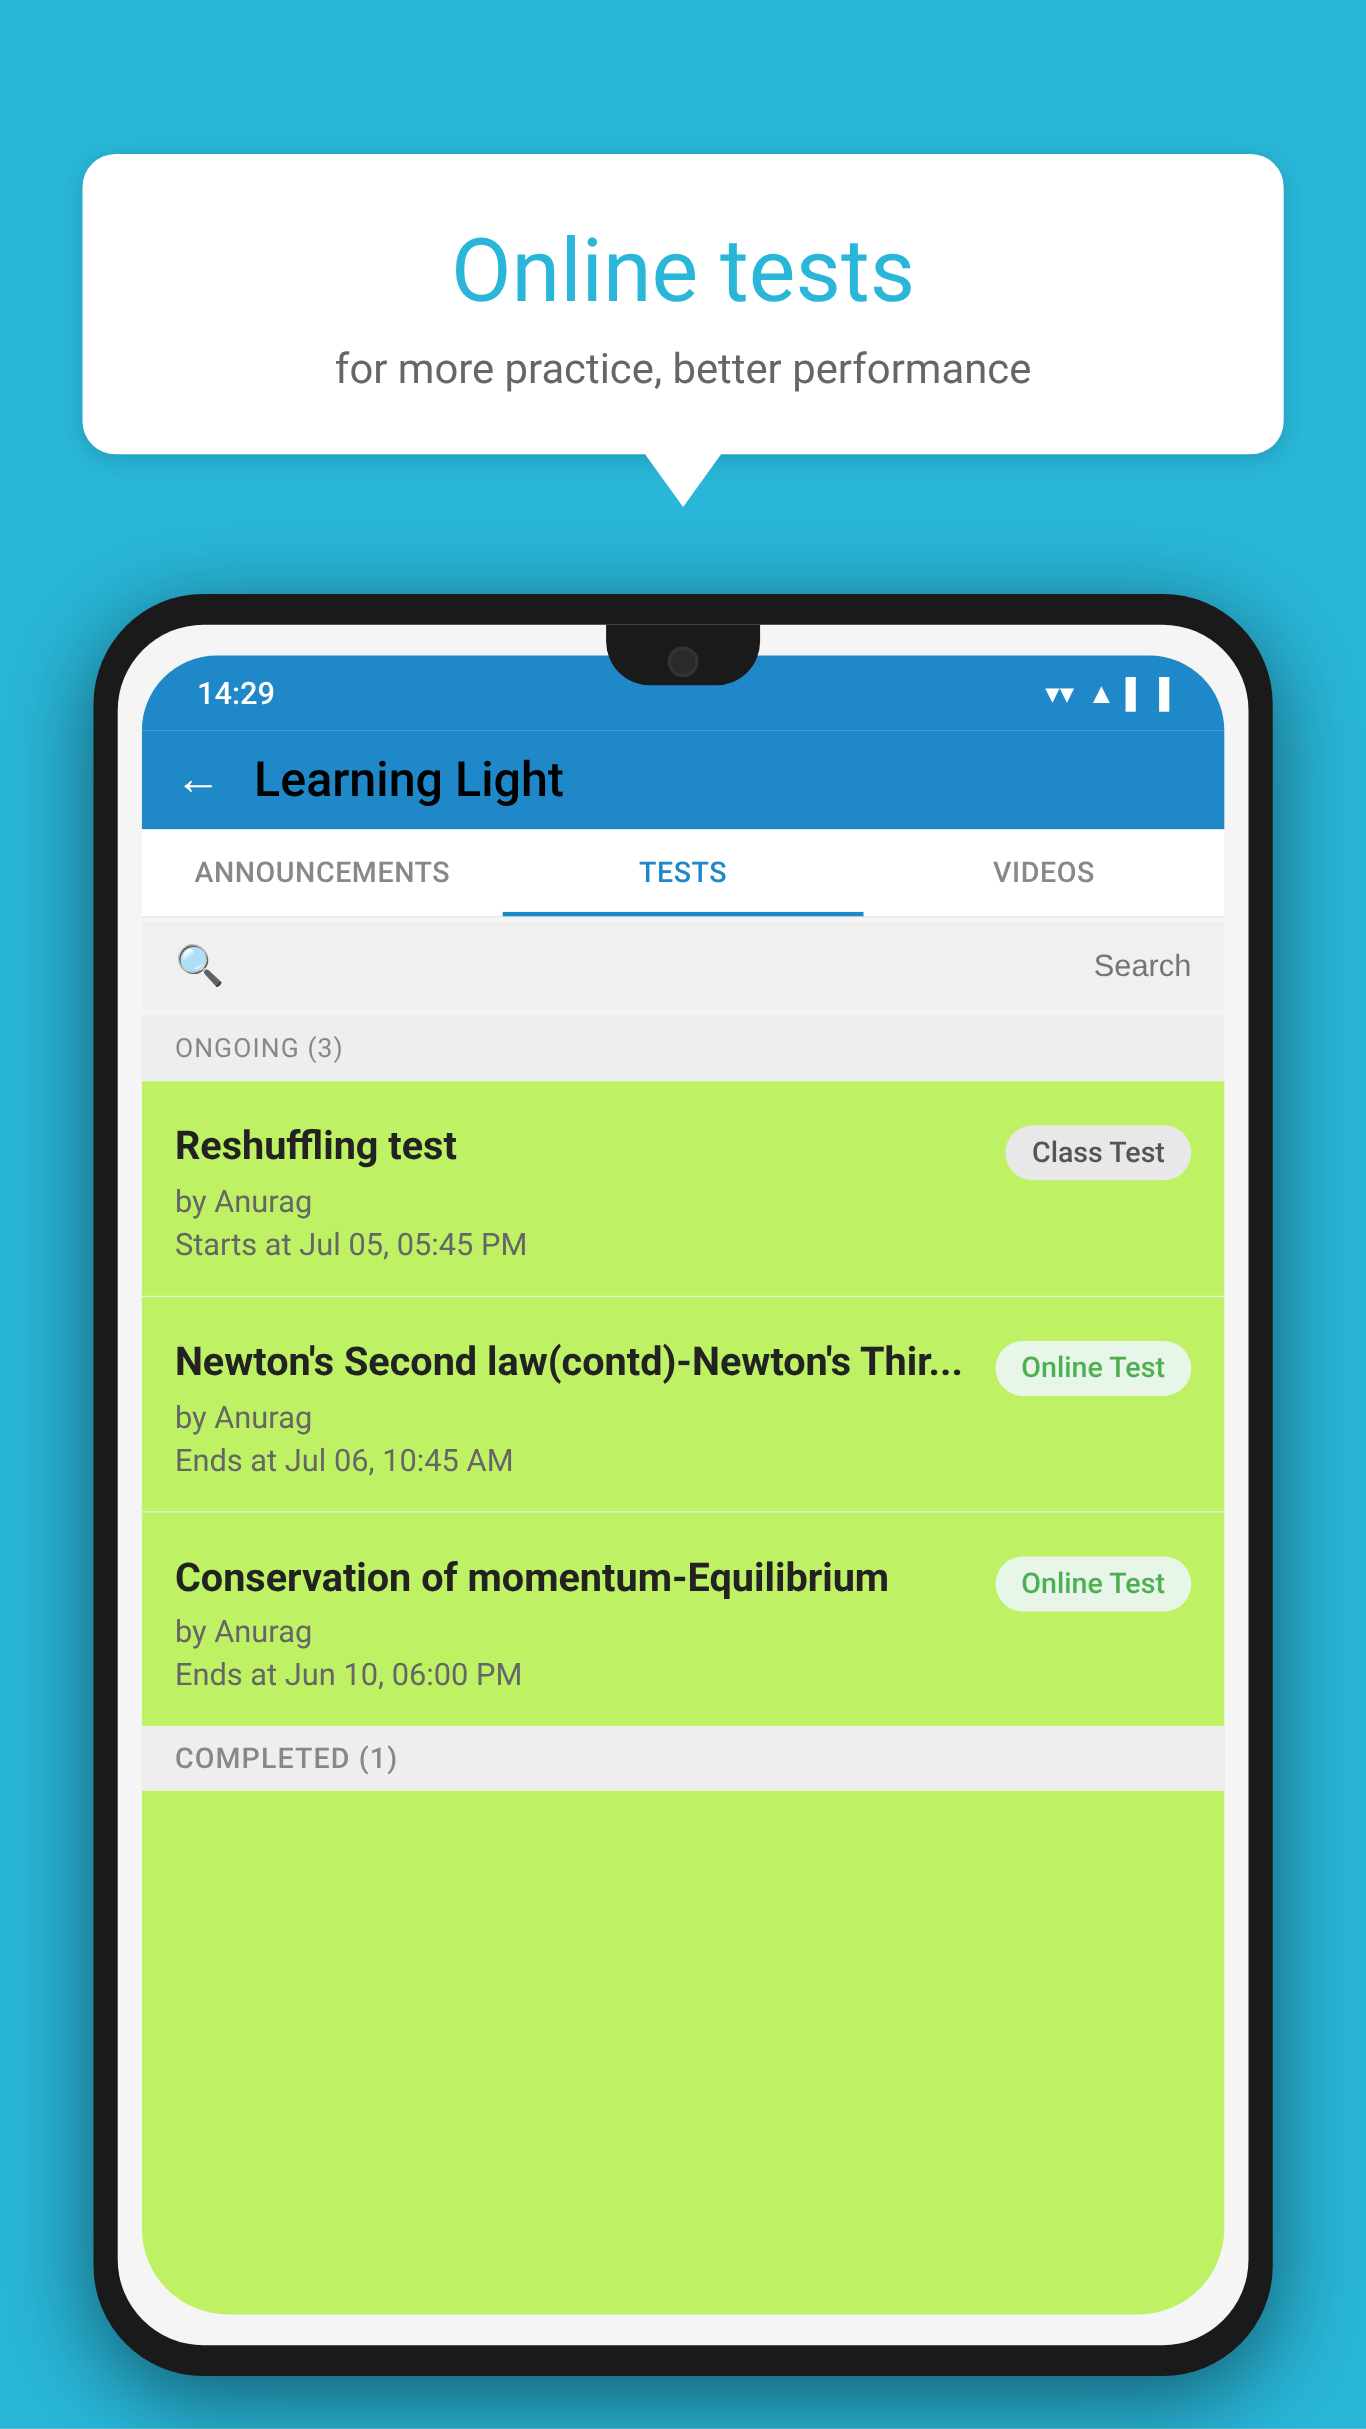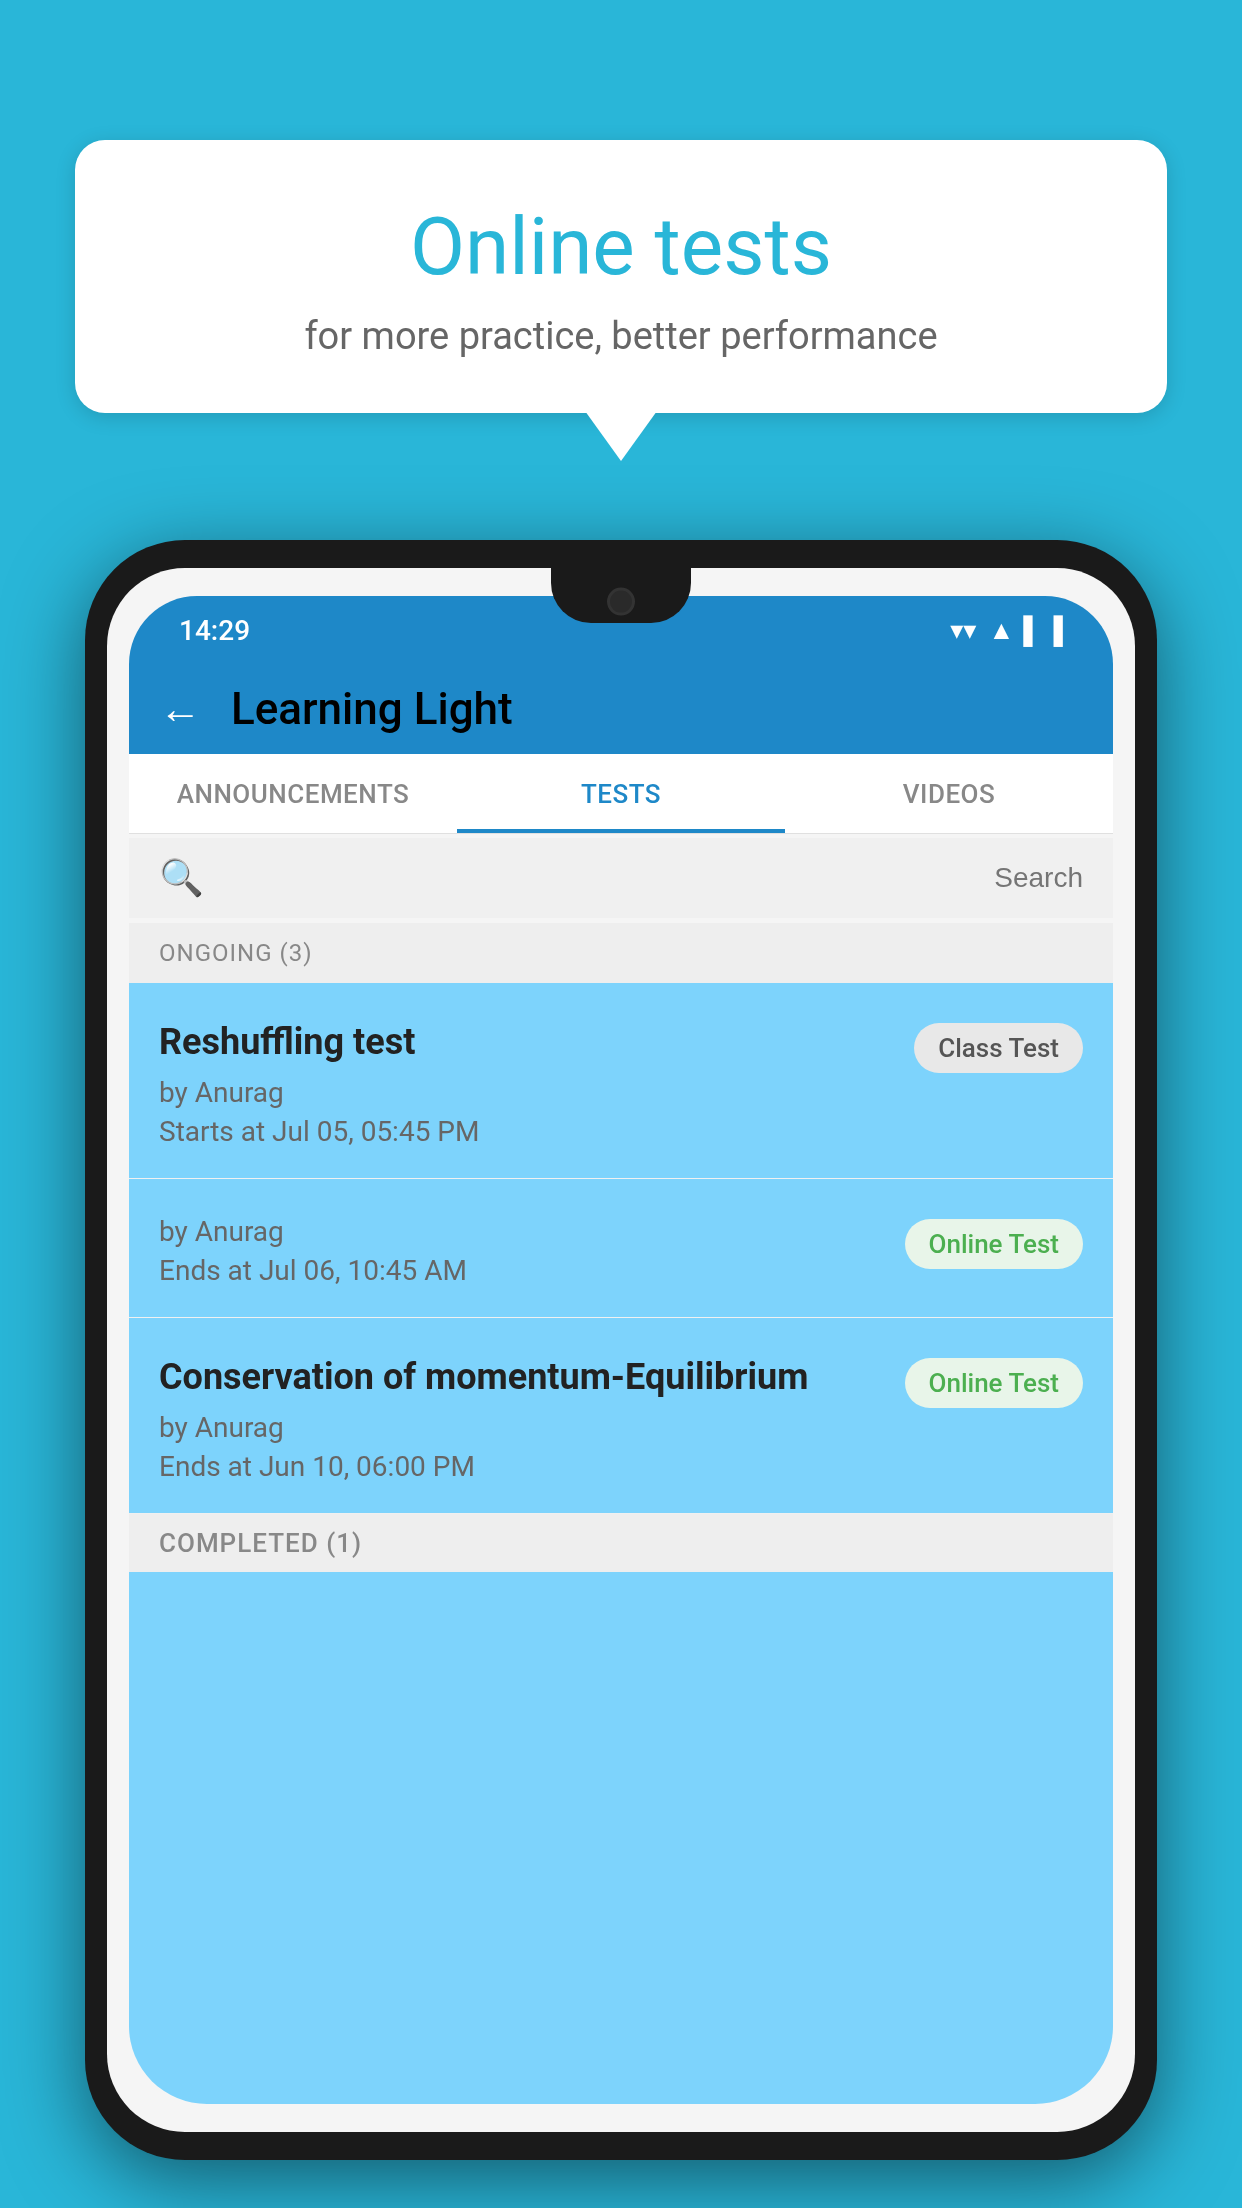--- a/index.html
+++ b/index.html
@@ -233,21 +233,21 @@
       letter-spacing: 1px;
     }
 
     
     .test-list {
       position: absolute;
       top: 415px;
       left: 22px;
       right: 22px;
       bottom: 28px;
-      background: #7dd3fc;
+      background: #bef264;
       overflow: hidden;
       border-radius: 0 0 78px 78px;
     }
 
     .test-item {
       padding: 36px 30px 30px;
       border-bottom: 1px solid #f0f0f0;
       display: flex;
       align-items: flex-start;
       justify-content: space-between;
@@ -394,20 +394,21 @@
         <div class="test-item-content">
           <div class="test-item-name">Reshuffling test</div>
           <div class="test-item-author">by Anurag</div>
           <div class="test-item-time">Starts at  Jul 05, 05:45 PM</div>
         </div>
         <span class="test-badge badge-class">Class Test</span>
       </div>
 
       <div class="test-item">
         <div class="test-item-content">
+          <div class="test-item-name">Newton's Second law(contd)-Newton's Thir...</div>
           <div class="test-item-author">by Anurag</div>
           <div class="test-item-time">Ends at  Jul 06, 10:45 AM</div>
         </div>
         <span class="test-badge badge-online">Online Test</span>
       </div>
 
       <div class="test-item">
         <div class="test-item-content">
           <div class="test-item-name">Conservation of momentum-Equilibrium</div>
           <div class="test-item-author">by Anurag</div>

